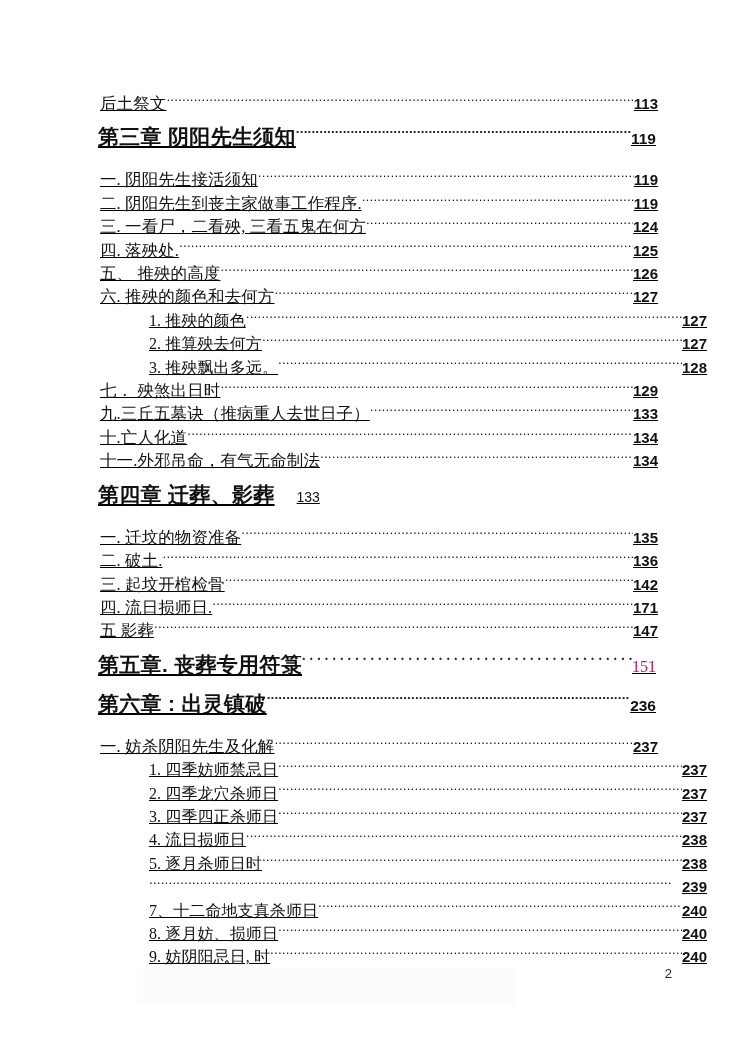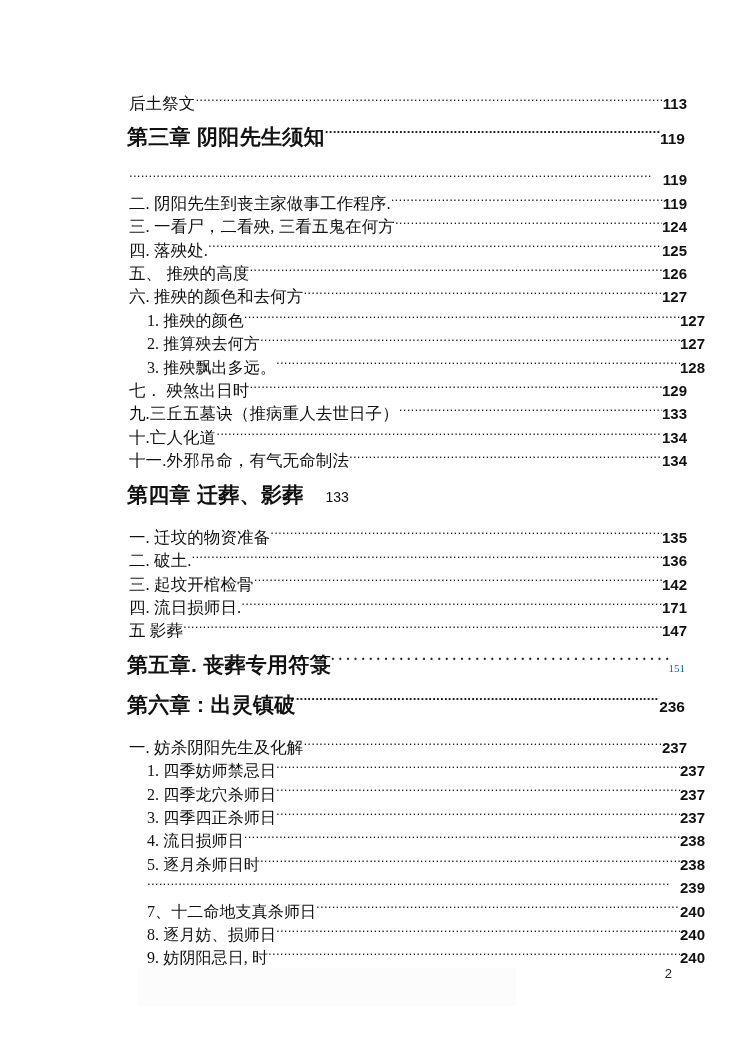--- a/index.html
+++ b/index.html
@@ -13,23 +13,24 @@
   .page {
     position: relative;
     width: 750px;
     height: 1059px;
     background: #ffffff;
     overflow: hidden;
     box-sizing: border-box;
   }
   .toc {
     position: absolute;
-    left: 127px;
+    left: 98px;
     top: 92px;
     width: 558px;
+    text-decoration: underline;
   }
 
   
   .row {
     display: flex;
     align-items: baseline;
     width: 100%;
     color: #111111;
     white-space: nowrap;
   }
@@ -89,21 +90,21 @@
     font-family: "Liberation Serif", "DejaVu Serif", serif;
     font-weight: normal;
     font-size: 15.5px;
     color: #3a3a3a;
   }
 
   
   .lvl2 {
     font-size: 16px;
     line-height: 23.4px;
-    margin-left: 20px;
+    margin-left: 51px;
   }
   .lvl2 .pno {
     font-family: "Liberation Sans", "DejaVu Sans", sans-serif;
     font-weight: bold;
     font-size: 15px;
   }
 
   
   .chap {
     font-family: "Liberation Sans", "DejaVu Sans", sans-serif;
@@ -116,22 +117,22 @@
     letter-spacing: 0.3px;
   }
   .chap .pno {
     font-family: "Liberation Sans", "DejaVu Sans", sans-serif;
     font-weight: bold;
     font-size: 15.5px;
   }
   .chap.lightnum .pno {
     font-family: "Liberation Serif", "DejaVu Serif", serif;
     font-weight: normal;
-    font-size: 11px;
-    color: #0369a1;
+    font-size: 16px;
+    color: #be185d;
   }
   
   .chap.inline-num .leader {
     flex: 0 0 22px;
     min-width: 22px;
   }
   .chap.inline-num .pno {
     flex: 1 1 auto;
     text-align: left;
     font-family: "Liberation Sans", "DejaVu Sans", sans-serif;
@@ -169,20 +170,21 @@
         <span class="label">后土祭文</span>
         <span class="leader tight"></span>
         <span class="pno">113</span>
       </div>
       <div class="row chap sp-gap-lg">
         <span class="label">第三章  阴阳先生须知</span>
         <span class="leader tight"></span>
         <span class="pno">119</span>
       </div>
       <div class="row lvl1 sp-gap-md">
+        <span class="label">一. 阴阳先生接活须知</span>
         <span class="leader tight"></span>
         <span class="pno">119</span>
       </div>
       <div class="row lvl1">
         <span class="label">二. 阴阳先生到丧主家做事工作程序.</span>
         <span class="leader tight"></span>
         <span class="pno">119</span>
       </div>
       <div class="row lvl1">
         <span class="label">三. 一看尸，二看殃, 三看五鬼在何方</span>

